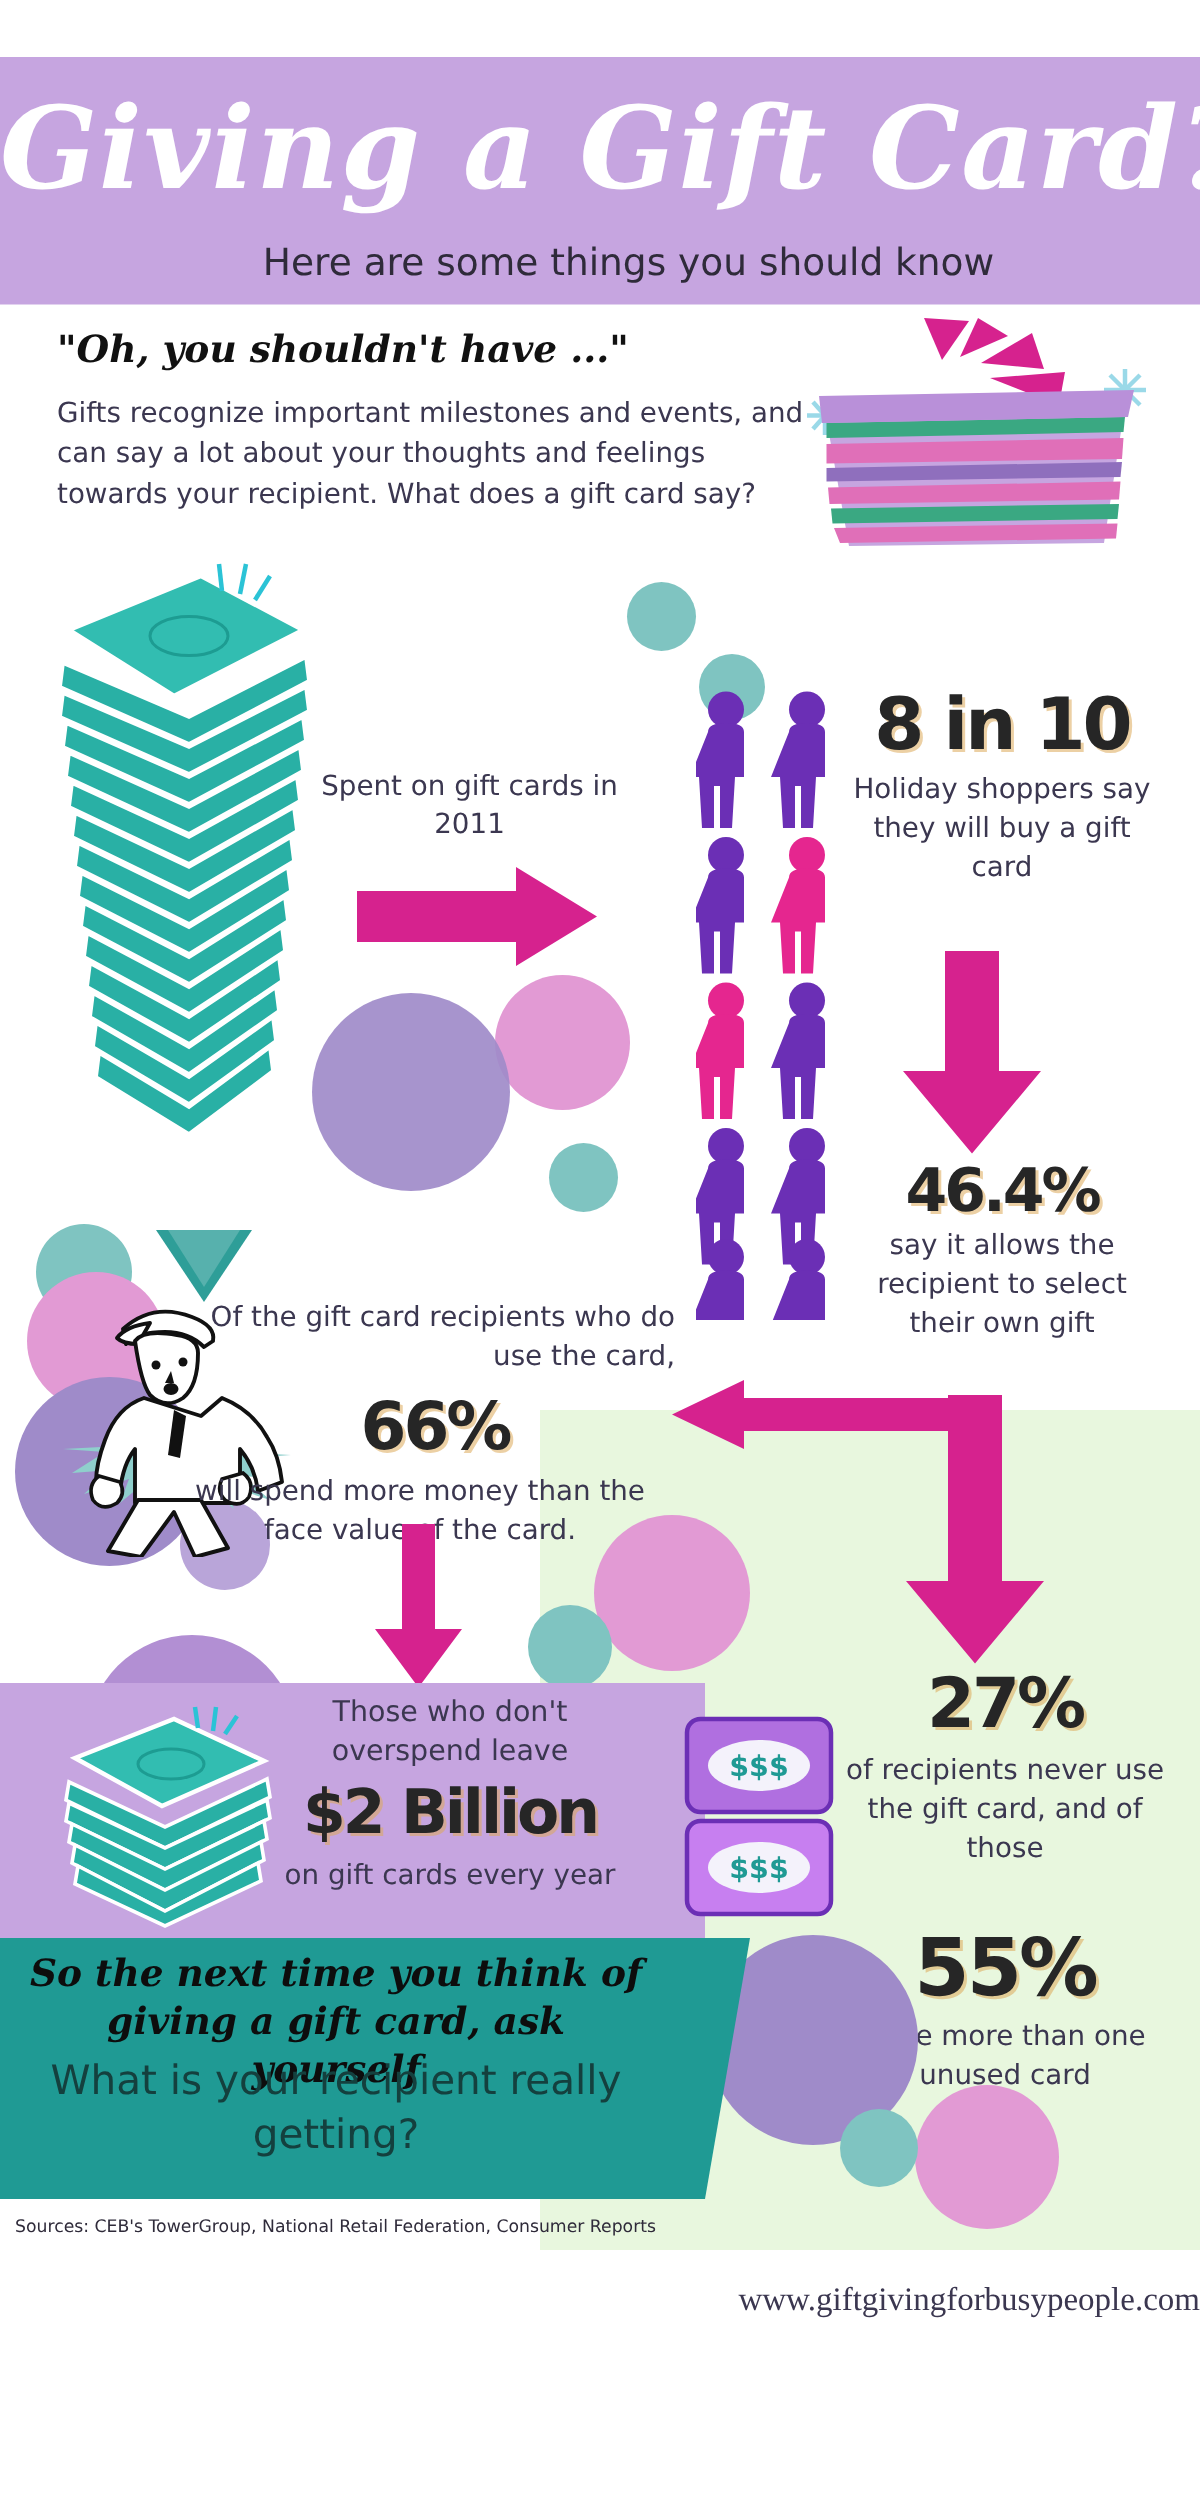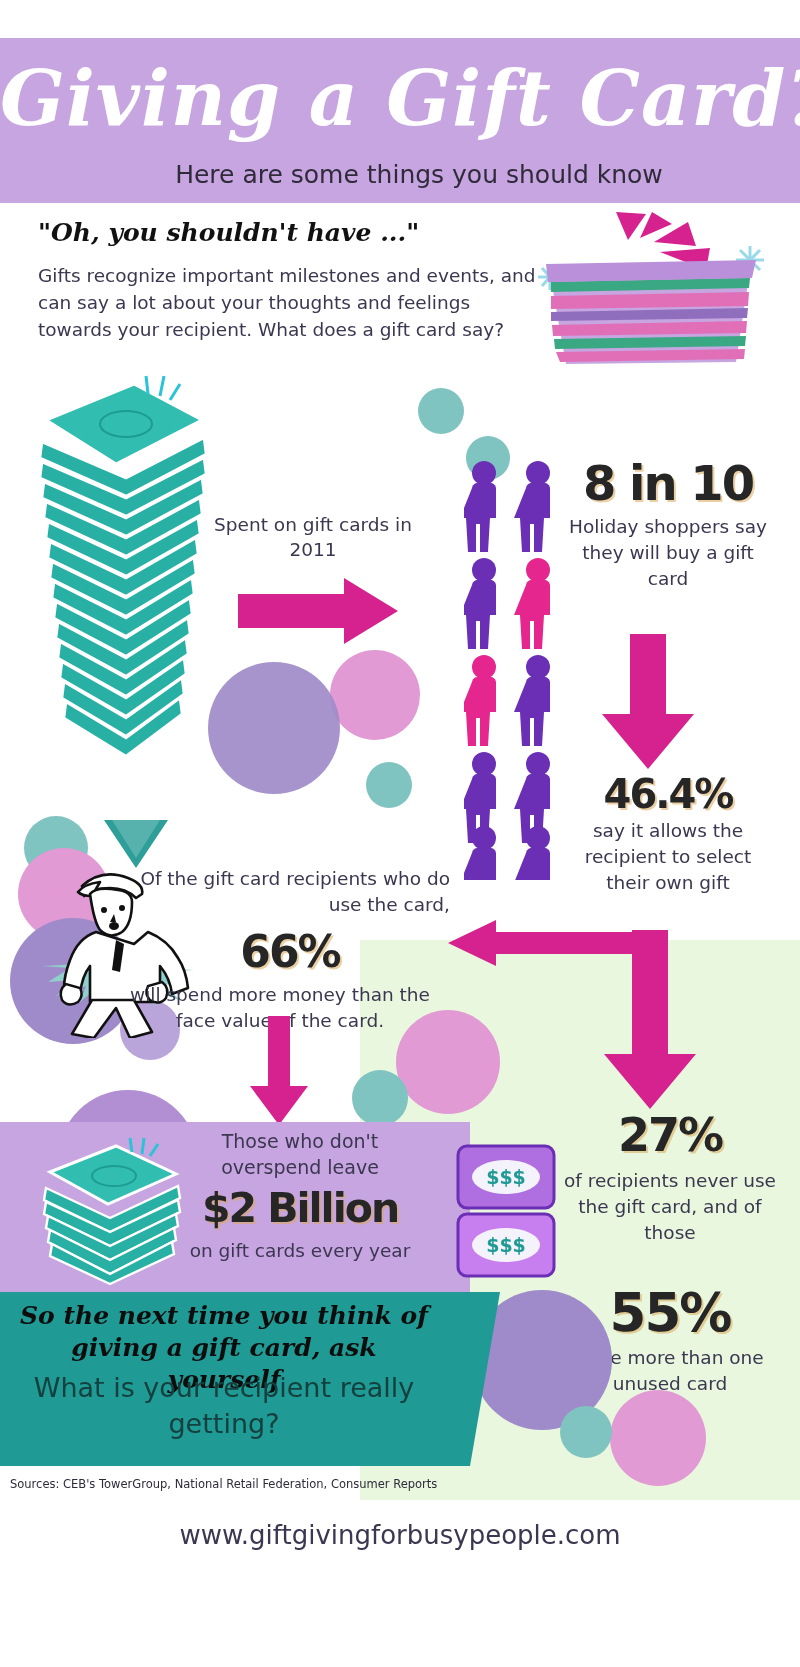--- a/index.html
+++ b/index.html
@@ -94,21 +94,21 @@
 
   #tealpanel{
     left:0;top:1292px;width:500px;height:174px;
     background:#1f9a94;
     clip-path:polygon(0 0, 500px 0, 470px 174px, 0 174px);
   }
   #closing1{left:14px;top:1300px;width:420px;text-align:center;font-size:25px;line-height:32px;color:#0d0d0d;}
   #closing2{left:14px;top:1370px;width:420px;text-align:center;font-size:27px;line-height:36px;color:#14403e;}
 
   #sources{left:10px;top:1477px;width:520px;font-size:11.5px;color:#2f2b3a;}
-  #weburl{left:0;top:1520px;width:800px;text-align:center;font-size:26px;color:#3b3750;}
+  #weburl{left:0;top:1520px;width:800px;text-align:right;font-size:22px;color:#3b3750;font-family:Liberation Serif, serif;}
 </style>
 </head>
 <body>
 
 <div id="page">
 
   <div class="abs greenpanel" style="left:360px;top:940px;width:440px;height:560px;"></div>
 
   <div class="abs" id="header">
     <div id="title" class="script">Giving a Gift Card?</div>

